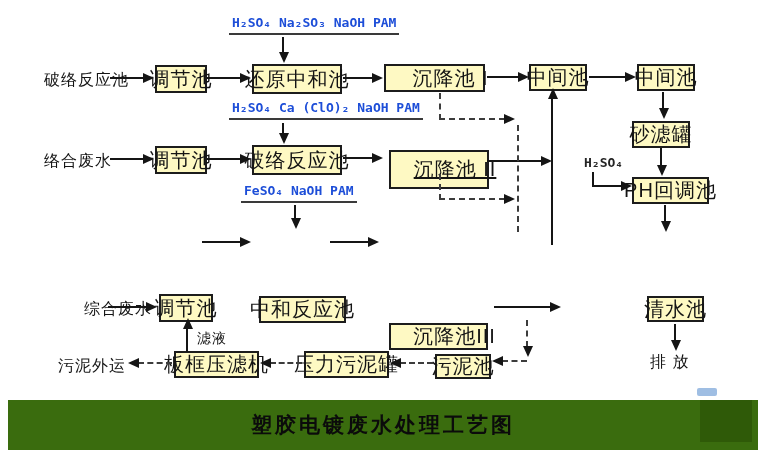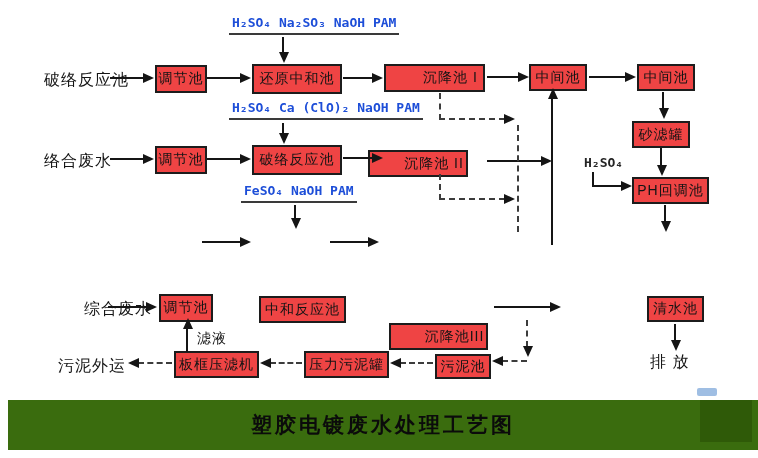--- a/index.html
+++ b/index.html
@@ -1,20 +1,20 @@
 <!DOCTYPE html>
 <html><head>
 <meta charset="utf-8">
 <title>塑胶电镀废水处理工艺图</title>
 <style>
   html,body{margin:0;padding:0;background:#fff;}
   #canvas{position:relative;width:758px;height:458px;background:#ffffff;overflow:hidden;
           font-family:"Liberation Sans","DejaVu Sans",sans-serif;color:#141414;}
-  .box{position:absolute;border:2px solid #1c1c1c;background:#ef4444;box-sizing:border-box;
-       display:flex;align-items:center;justify-content:center;font-size:14px;font-weight:500;
+  .box{position:absolute;border:2px solid #1c1c1c;background:#fef9c3;box-sizing:border-box;
+       display:flex;align-items:center;justify-content:center;font-size:20px;font-weight:500;
        white-space:nowrap;letter-spacing:1px;}
   .box.thin{border-width:2px;padding-left:32px;}
   .lbl{position:absolute;font-size:16px;white-space:nowrap;letter-spacing:1px;font-weight:500;}
   .lbl.small{font-size:14px;}
   .chem{position:absolute;font-family:"DejaVu Sans Mono","Liberation Mono",monospace;
         font-size:13px;font-weight:bold;color:#1d4ed8;white-space:nowrap;
         border-bottom:2px solid #3a3a3a;padding:0 3px 3px 3px;}
   .chem-plain{position:absolute;font-family:"DejaVu Sans Mono","Liberation Mono",monospace;
         font-size:13px;font-weight:bold;color:#242424;white-space:nowrap;}
   
@@ -65,21 +65,21 @@
   <div class="ar" style="left:110px;top:77px;width:34px;"></div>
   <div class="ar" style="left:207px;top:77px;width:34px;"></div>
   <div class="ar" style="left:343px;top:77px;width:30px;"></div>
   <div class="ar" style="left:487px;top:76px;width:32px;"></div>
   <div class="ar" style="left:589px;top:76px;width:37px;"></div>
   <div class="ad" style="left:282px;top:37px;height:16px;"></div>
 
   <div class="lbl" style="left:44px;top:151px;text-align:right;">络合废水</div>
   <div class="box" style="left:155px;top:146px;width:52px;height:28px;">调节池</div>
   <div class="box" style="left:252px;top:145px;width:90px;height:30px;">破络反应池</div>
-  <div class="box thin" style="left:368px;top:150px;width:100px;height:27px;">沉降池 II</div>
+  <div class="box thin" style="left:389px;top:150px;width:100px;height:39px;text-decoration:underline;">沉降池 II</div>
 
   <div class="ar" style="left:110px;top:158px;width:34px;"></div>
   <div class="ar" style="left:207px;top:158px;width:34px;"></div>
   <div class="ar" style="left:343px;top:157px;width:30px;"></div>
   <div class="ar" style="left:487px;top:160px;width:55px;"></div>
   <div class="ad" style="left:282px;top:123px;height:11px;"></div>
   <div class="ad" style="left:294px;top:205px;height:14px;"></div>
 
   <div class="au" style="left:551px;top:98px;height:147px;"></div>
 

